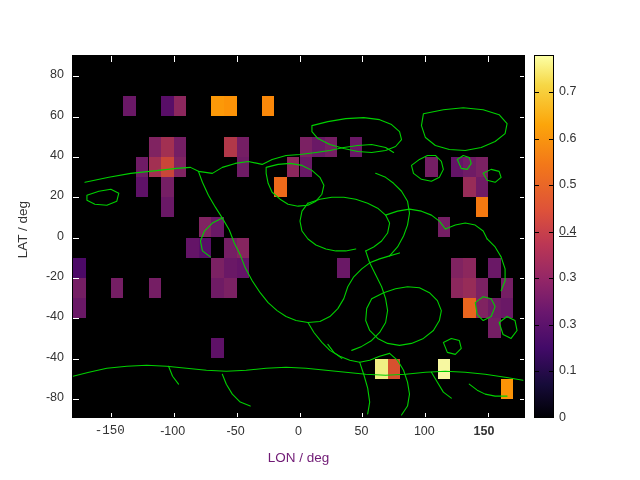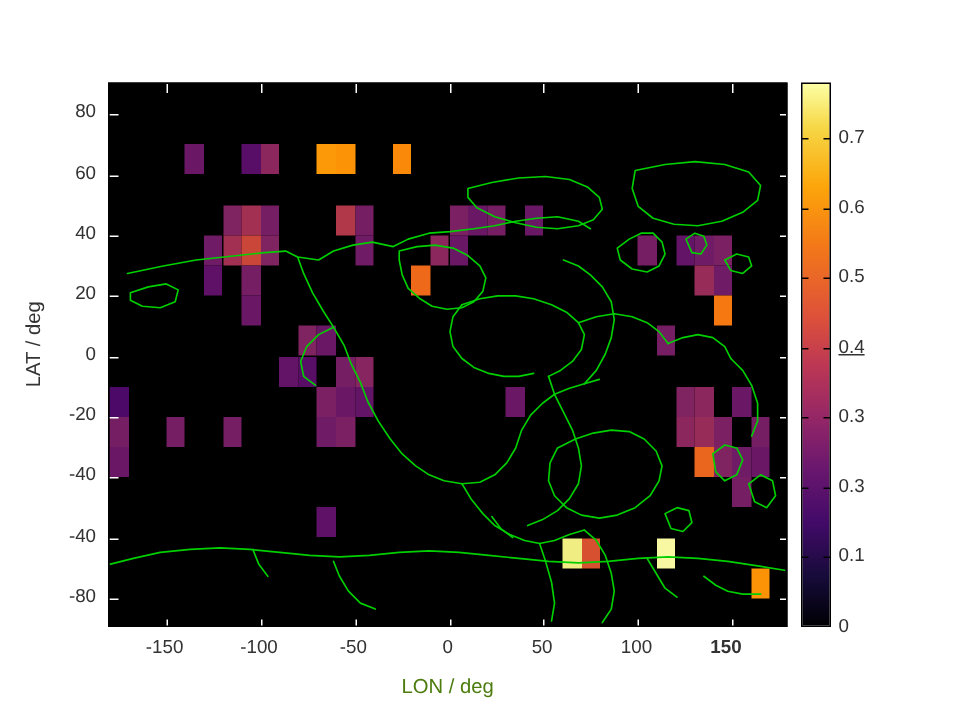--- a/index.html
+++ b/index.html
@@ -50,21 +50,21 @@
   .ytick{
     position:absolute;
     font-size:12.5px;color:#333;
     text-align:right;
     width:42px;
     left:22px;
   }
   #xlabel{
     position:absolute;
     left:72px;top:450px;width:453px;
-    text-align:center;font-size:13.5px;color:#4d7c0f;
+    text-align:center;font-size:13.5px;color:#701a75;
   }
   #ylabel{
     position:absolute;
     left:-38px;top:222px;
     width:120px;text-align:center;
     font-size:13.5px;color:#333;
     transform:rotate(-90deg);
     transform-origin:center center;
   }
 
@@ -264,21 +264,21 @@
       <div style="position: absolute; height: 1px; background: rgb(255, 255, 255); top: 262.167px; left: 447px; width: 6px;"></div>
       <div style="position: absolute; height: 1px; background: rgb(255, 255, 255); top: 302.5px; left: 0px; width: 6px;"></div>
       <div style="position: absolute; height: 1px; background: rgb(255, 255, 255); top: 302.5px; left: 447px; width: 6px;"></div>
       <div style="position: absolute; height: 1px; background: rgb(255, 255, 255); top: 342.833px; left: 0px; width: 6px;"></div>
       <div style="position: absolute; height: 1px; background: rgb(255, 255, 255); top: 342.833px; left: 447px; width: 6px;"></div>
     </div>
 
   <div id="cbar"></div>
 
   <div id="ticklabels">
-      <div class="xtick" style="left: 79.75px;">-150</div>
+      <div class="xtick" style="left: 79.75px; font-family: Liberation Mono, monospace;">-150</div>
       <div class="xtick" style="left: 142.667px; text-align: center;">-100</div>
       <div class="xtick" style="left: 205.583px;">-50</div>
       <div class="xtick" style="left: 268.5px;">0</div>
       <div class="xtick" style="left: 331.417px;">50</div>
       <div class="xtick" style="left: 394.333px;">100</div>
       <div class="xtick" style="left: 454px; font-weight: bold;">150</div>
       <div class="ytick" style="top: 67.1667px;">80</div>
       <div class="ytick" style="top: 107.5px;">60</div>
       <div class="ytick" style="top: 147.833px;">40</div>
       <div class="ytick" style="top: 188.167px;">20</div>

